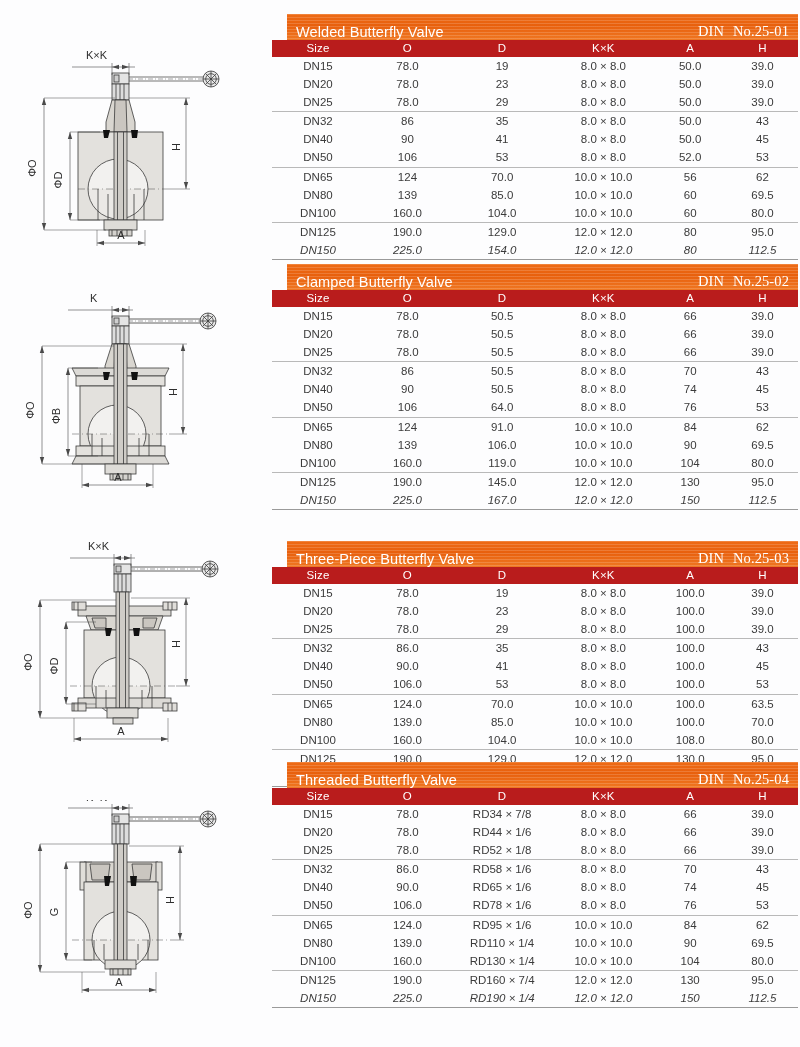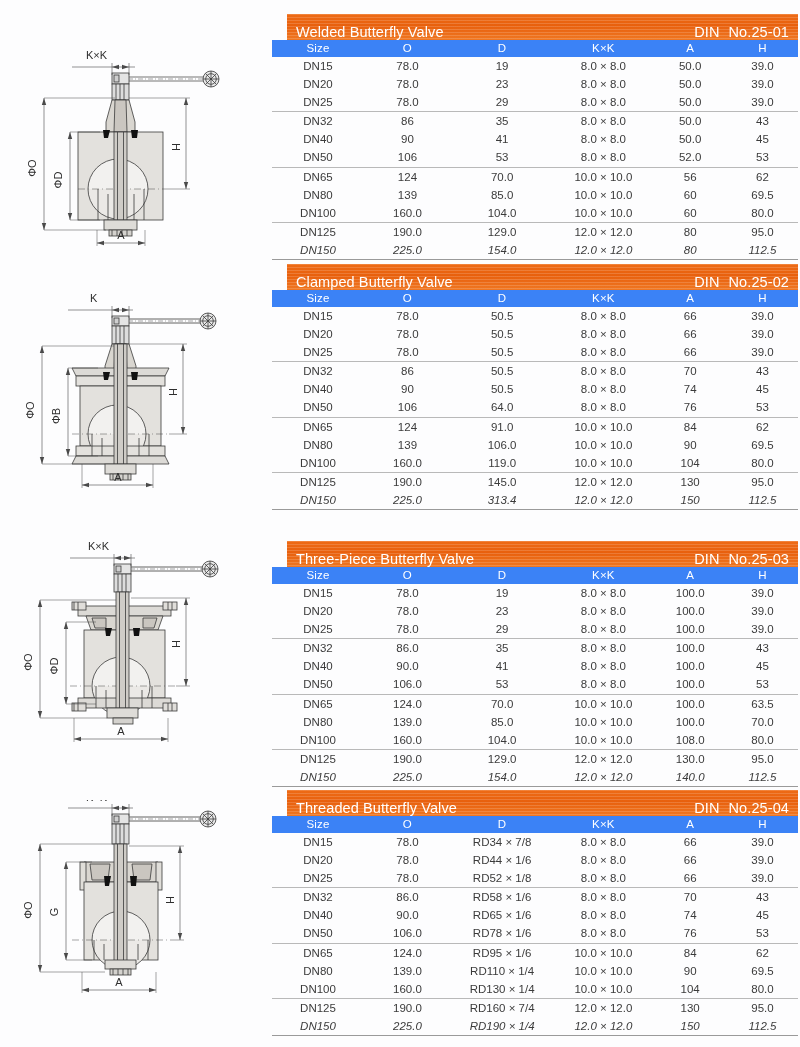--- a/index.html
+++ b/index.html
@@ -69,38 +69,39 @@
   }
   .tbl-banner .bn-title {
     font-weight: 500;
     white-space: nowrap;
   }
   .tbl-banner .bn-code {
     font-weight: 500;
     white-space: nowrap;
     display: flex;
     gap: 9px;
+    font-family: Liberation Serif, serif;
   }
 
   table.spec {
     width: 100%;
     border-collapse: collapse;
     table-layout: fixed;
     font-size: 11.5px;
     color: #3b3b3b;
   }
   table.spec col.c-size { width: 17.5%; }
   table.spec col.c-o    { width: 16.5%; }
   table.spec col.c-d    { width: 19.5%; }
   table.spec col.c-kk   { width: 19%; }
   table.spec col.c-a    { width: 14%; }
   table.spec col.c-h    { width: 13.5%; }
 
   table.spec thead th {
-    background: #3b82f6;
+    background: #b91c1c;
     color: #ffffff;
     font-weight: normal;
     font-size: 11.5px;
     height: 15px;
     line-height: 17px;
     padding: 0;
     text-align: center;
     letter-spacing: 0.2px;
   }
   table.spec tbody td {
@@ -720,21 +721,21 @@
               <td>DN125</td>
               <td>190.0</td>
               <td>145.0</td>
               <td>12.0 × 12.0</td>
               <td>130</td>
               <td>95.0</td>
             </tr>
             <tr>
               <td>DN150</td>
               <td>225.0</td>
-              <td>313.4</td>
+              <td>167.0</td>
               <td>12.0 × 12.0</td>
               <td>150</td>
               <td>112.5</td>
             </tr>
           </tbody>
       </table>
     </div>
 
     <div class="table-block" style="top:541px;">
       <div class="tbl-banner">
@@ -849,21 +850,21 @@
               <td>225.0</td>
               <td>154.0</td>
               <td>12.0 × 12.0</td>
               <td>140.0</td>
               <td>112.5</td>
             </tr>
           </tbody>
       </table>
     </div>
 
-    <div class="table-block" style="top:790px;">
+    <div class="table-block" style="top:762px;">
       <div class="tbl-banner">
         <span class="bn-title">Threaded Butterfly Valve</span>
         <span class="bn-code">
           <span>DIN</span>
           <span>No.25-04</span>
         </span>
       </div>
       <table class="spec">
         <colgroup>
             <col class="c-size">

